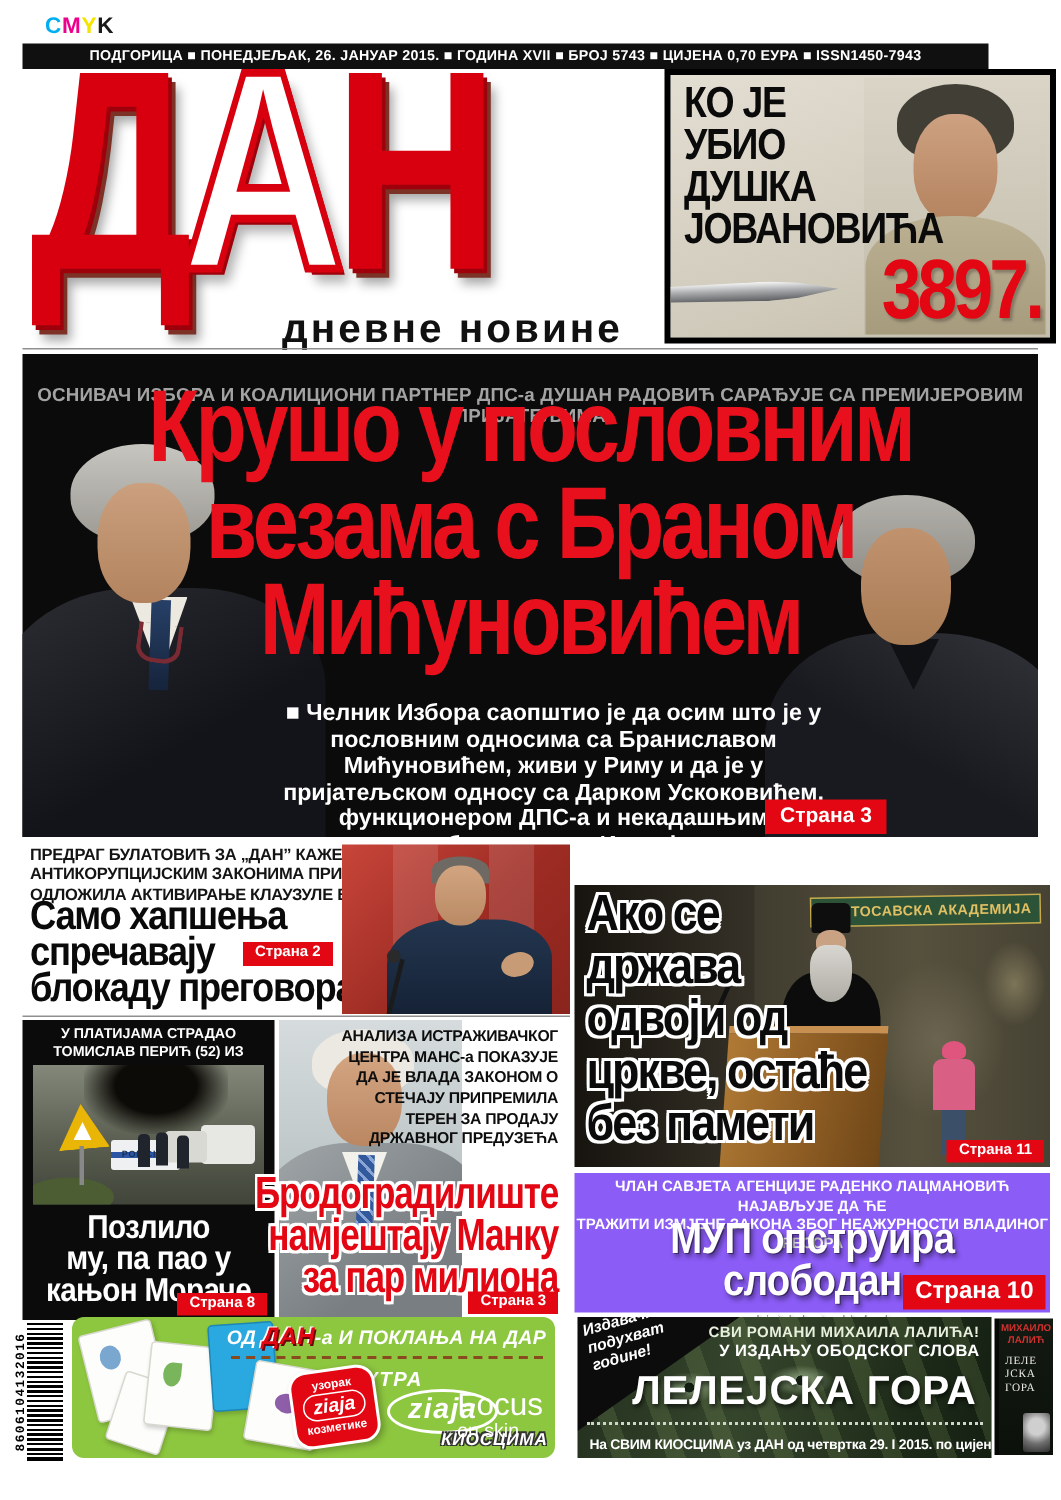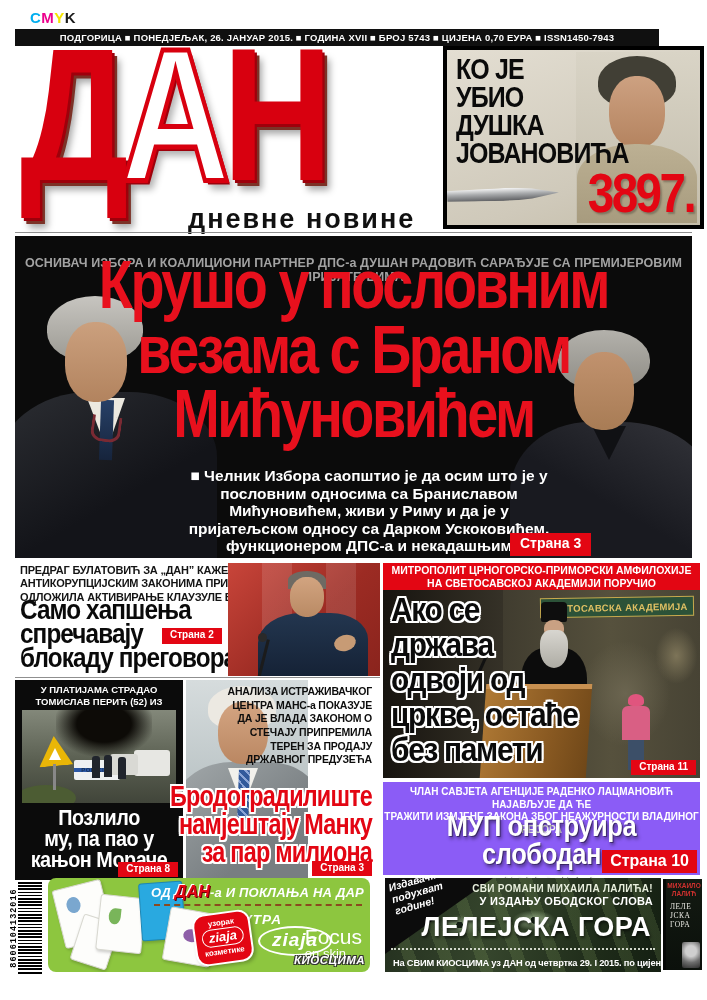--- a/index.html
+++ b/index.html
@@ -304,21 +304,20 @@
       <div class="p-hair" data-name="press-figure-hair"></div>
       <div class="p-face" data-name="press-figure-face"></div>
       <div class="p-hand" data-name="press-figure-hand"></div>
       <div class="p-mic" data-name="microphone-icon"></div>
       <div class="p-mictop" data-name="microphone-head"></div>
     </div>
   </div>
   <div id="rule2" class="abs rule" data-name="section-divider"></div>
 
   <div id="church" class="abs" data-name="story-church">
-    <div class="church-kicker" data-name="church-kicker">МИТРОПОЛИТ ЦРНОГОРСКО-ПРИМОРСКИ АМФИЛОХИЈЕ<br>НА СВЕТОСАВСКОЈ АКАДЕМИЈИ ПОРУЧИО</div>
     <div class="church-photo" data-name="academy-photo">
       <div class="cp-backdrop" data-name="stage-backdrop"></div>
       <div class="cp-banner" data-name="academy-banner">СВЕТОСАВСКА АКАДЕМИЈА</div>
       <div class="cp-child" data-name="child-figure">
         <div class="c-hat" data-name="child-hat"></div>
         <div class="c-top" data-name="child-top"></div>
         <div class="c-pants" data-name="child-pants"></div>
       </div>
       <div class="cp-priest-body" data-name="priest-figure"></div>
       <div class="cp-priest-hat" data-name="priest-hat"></div>

